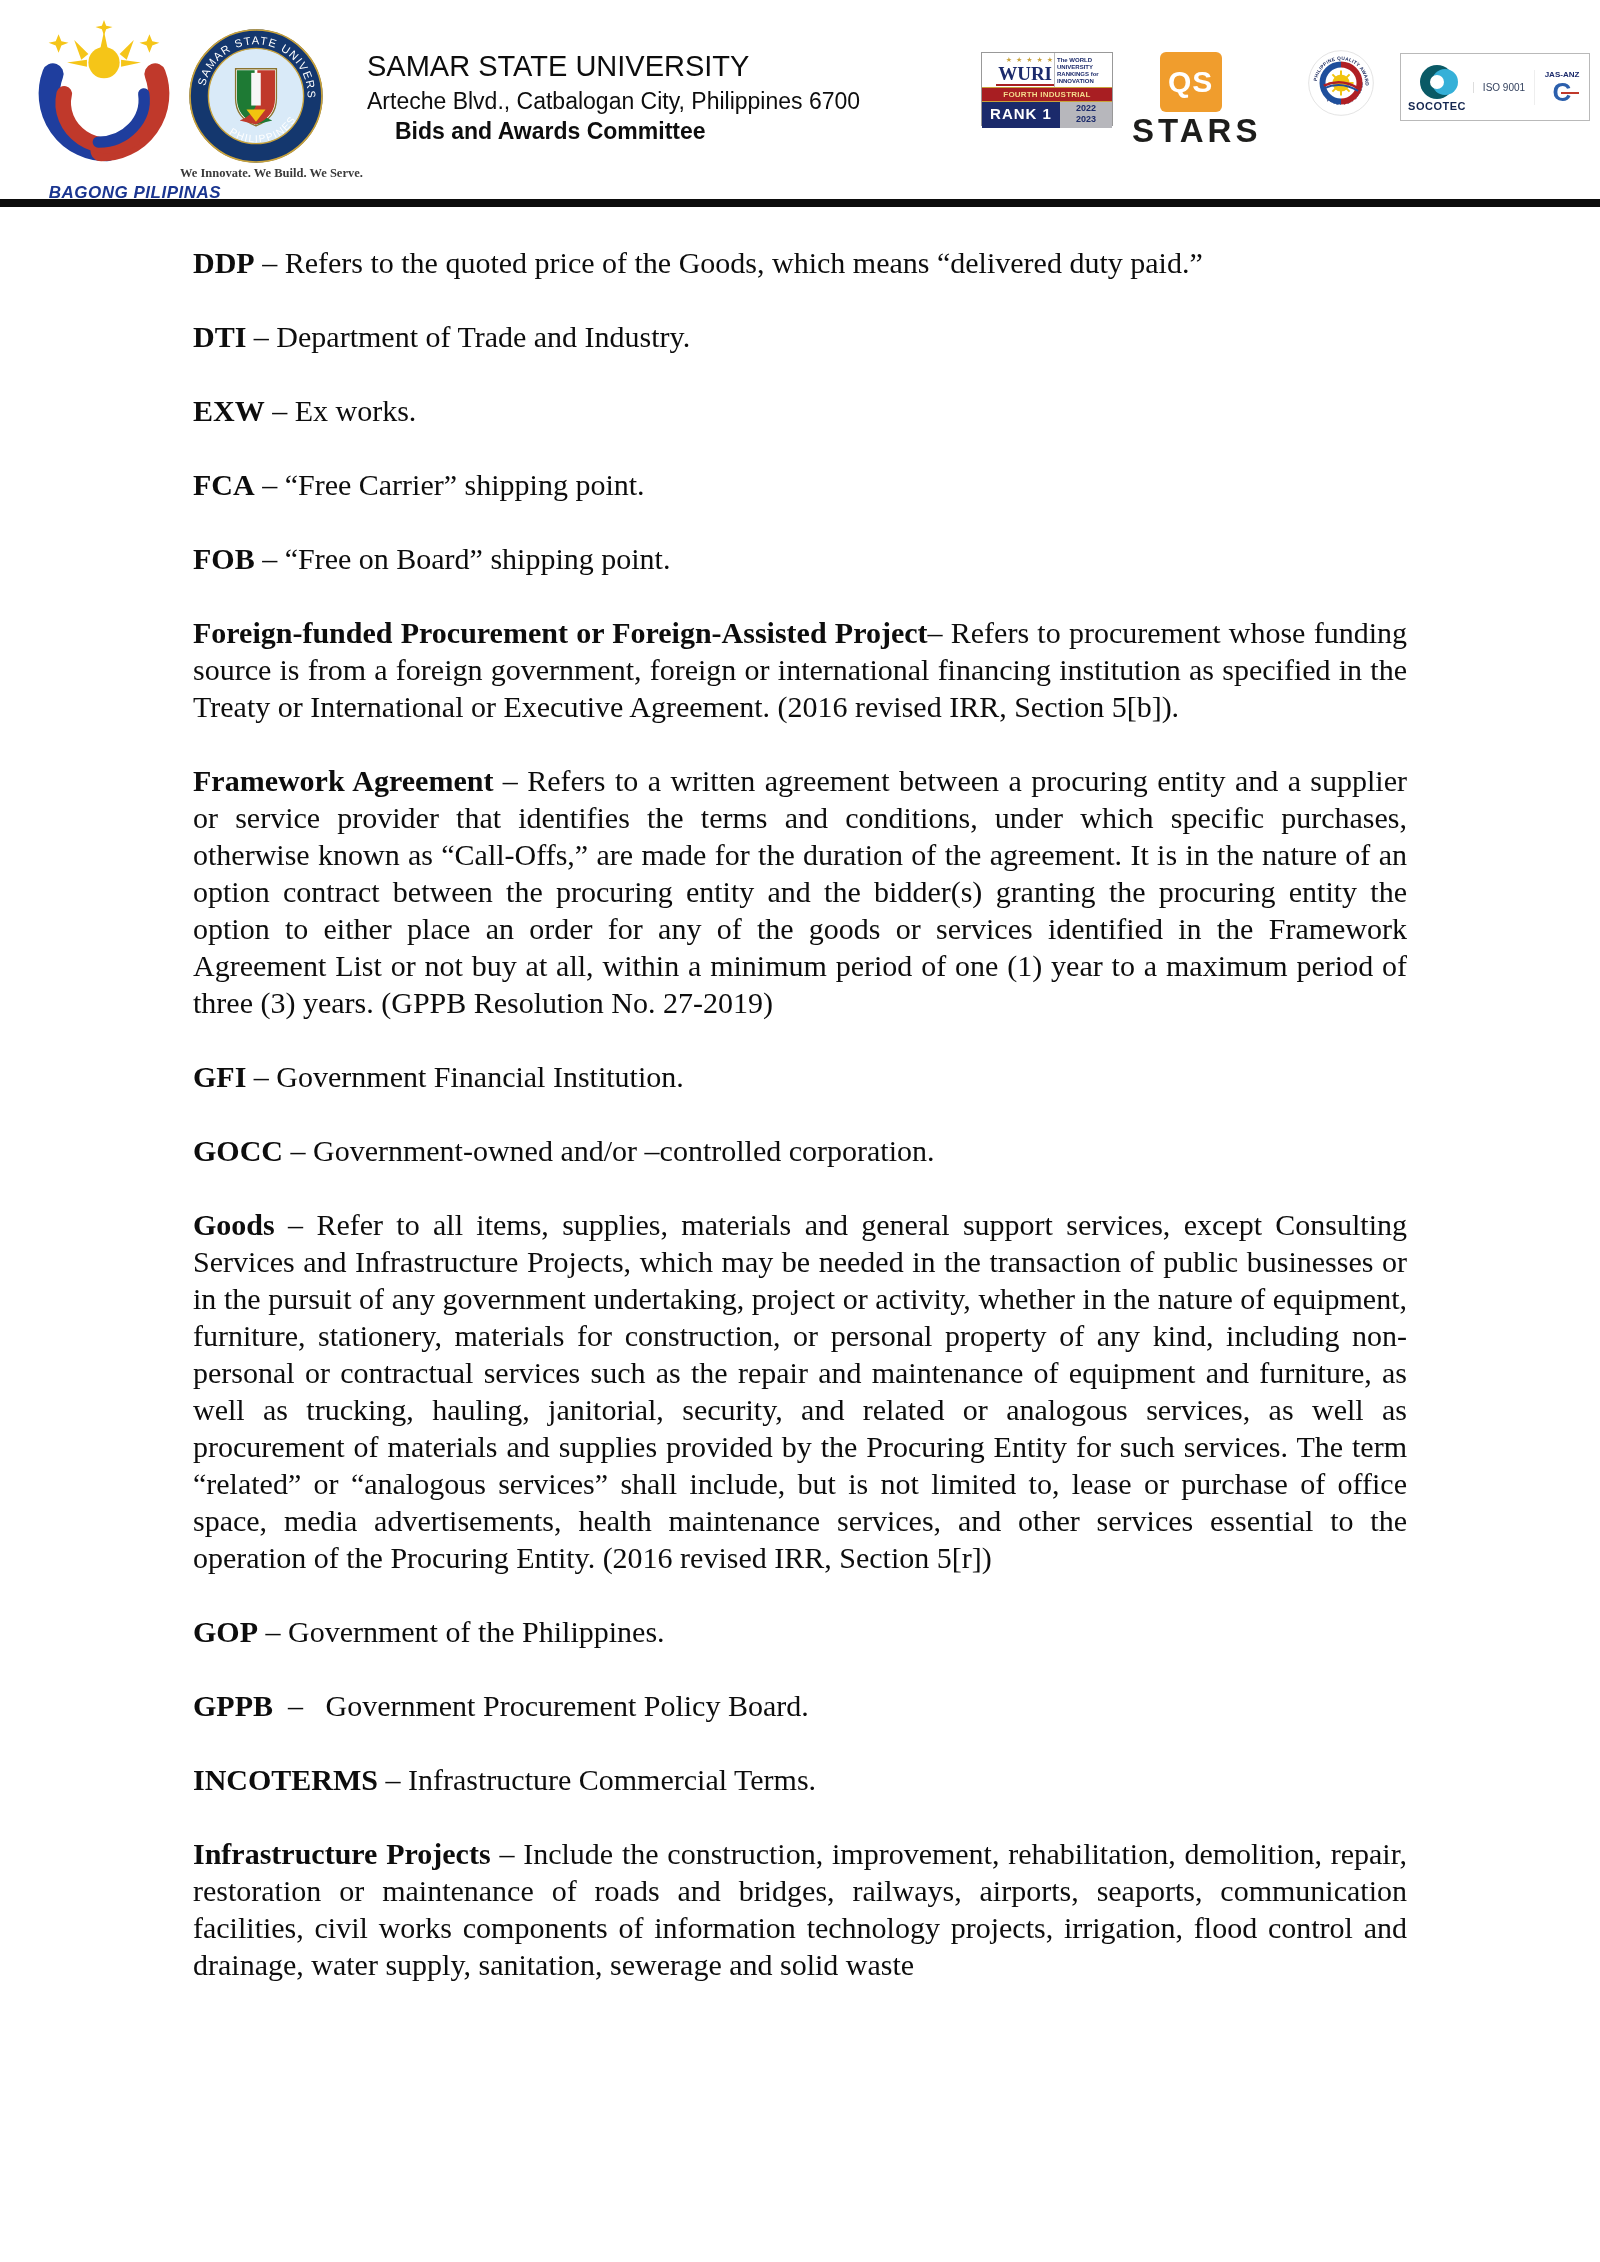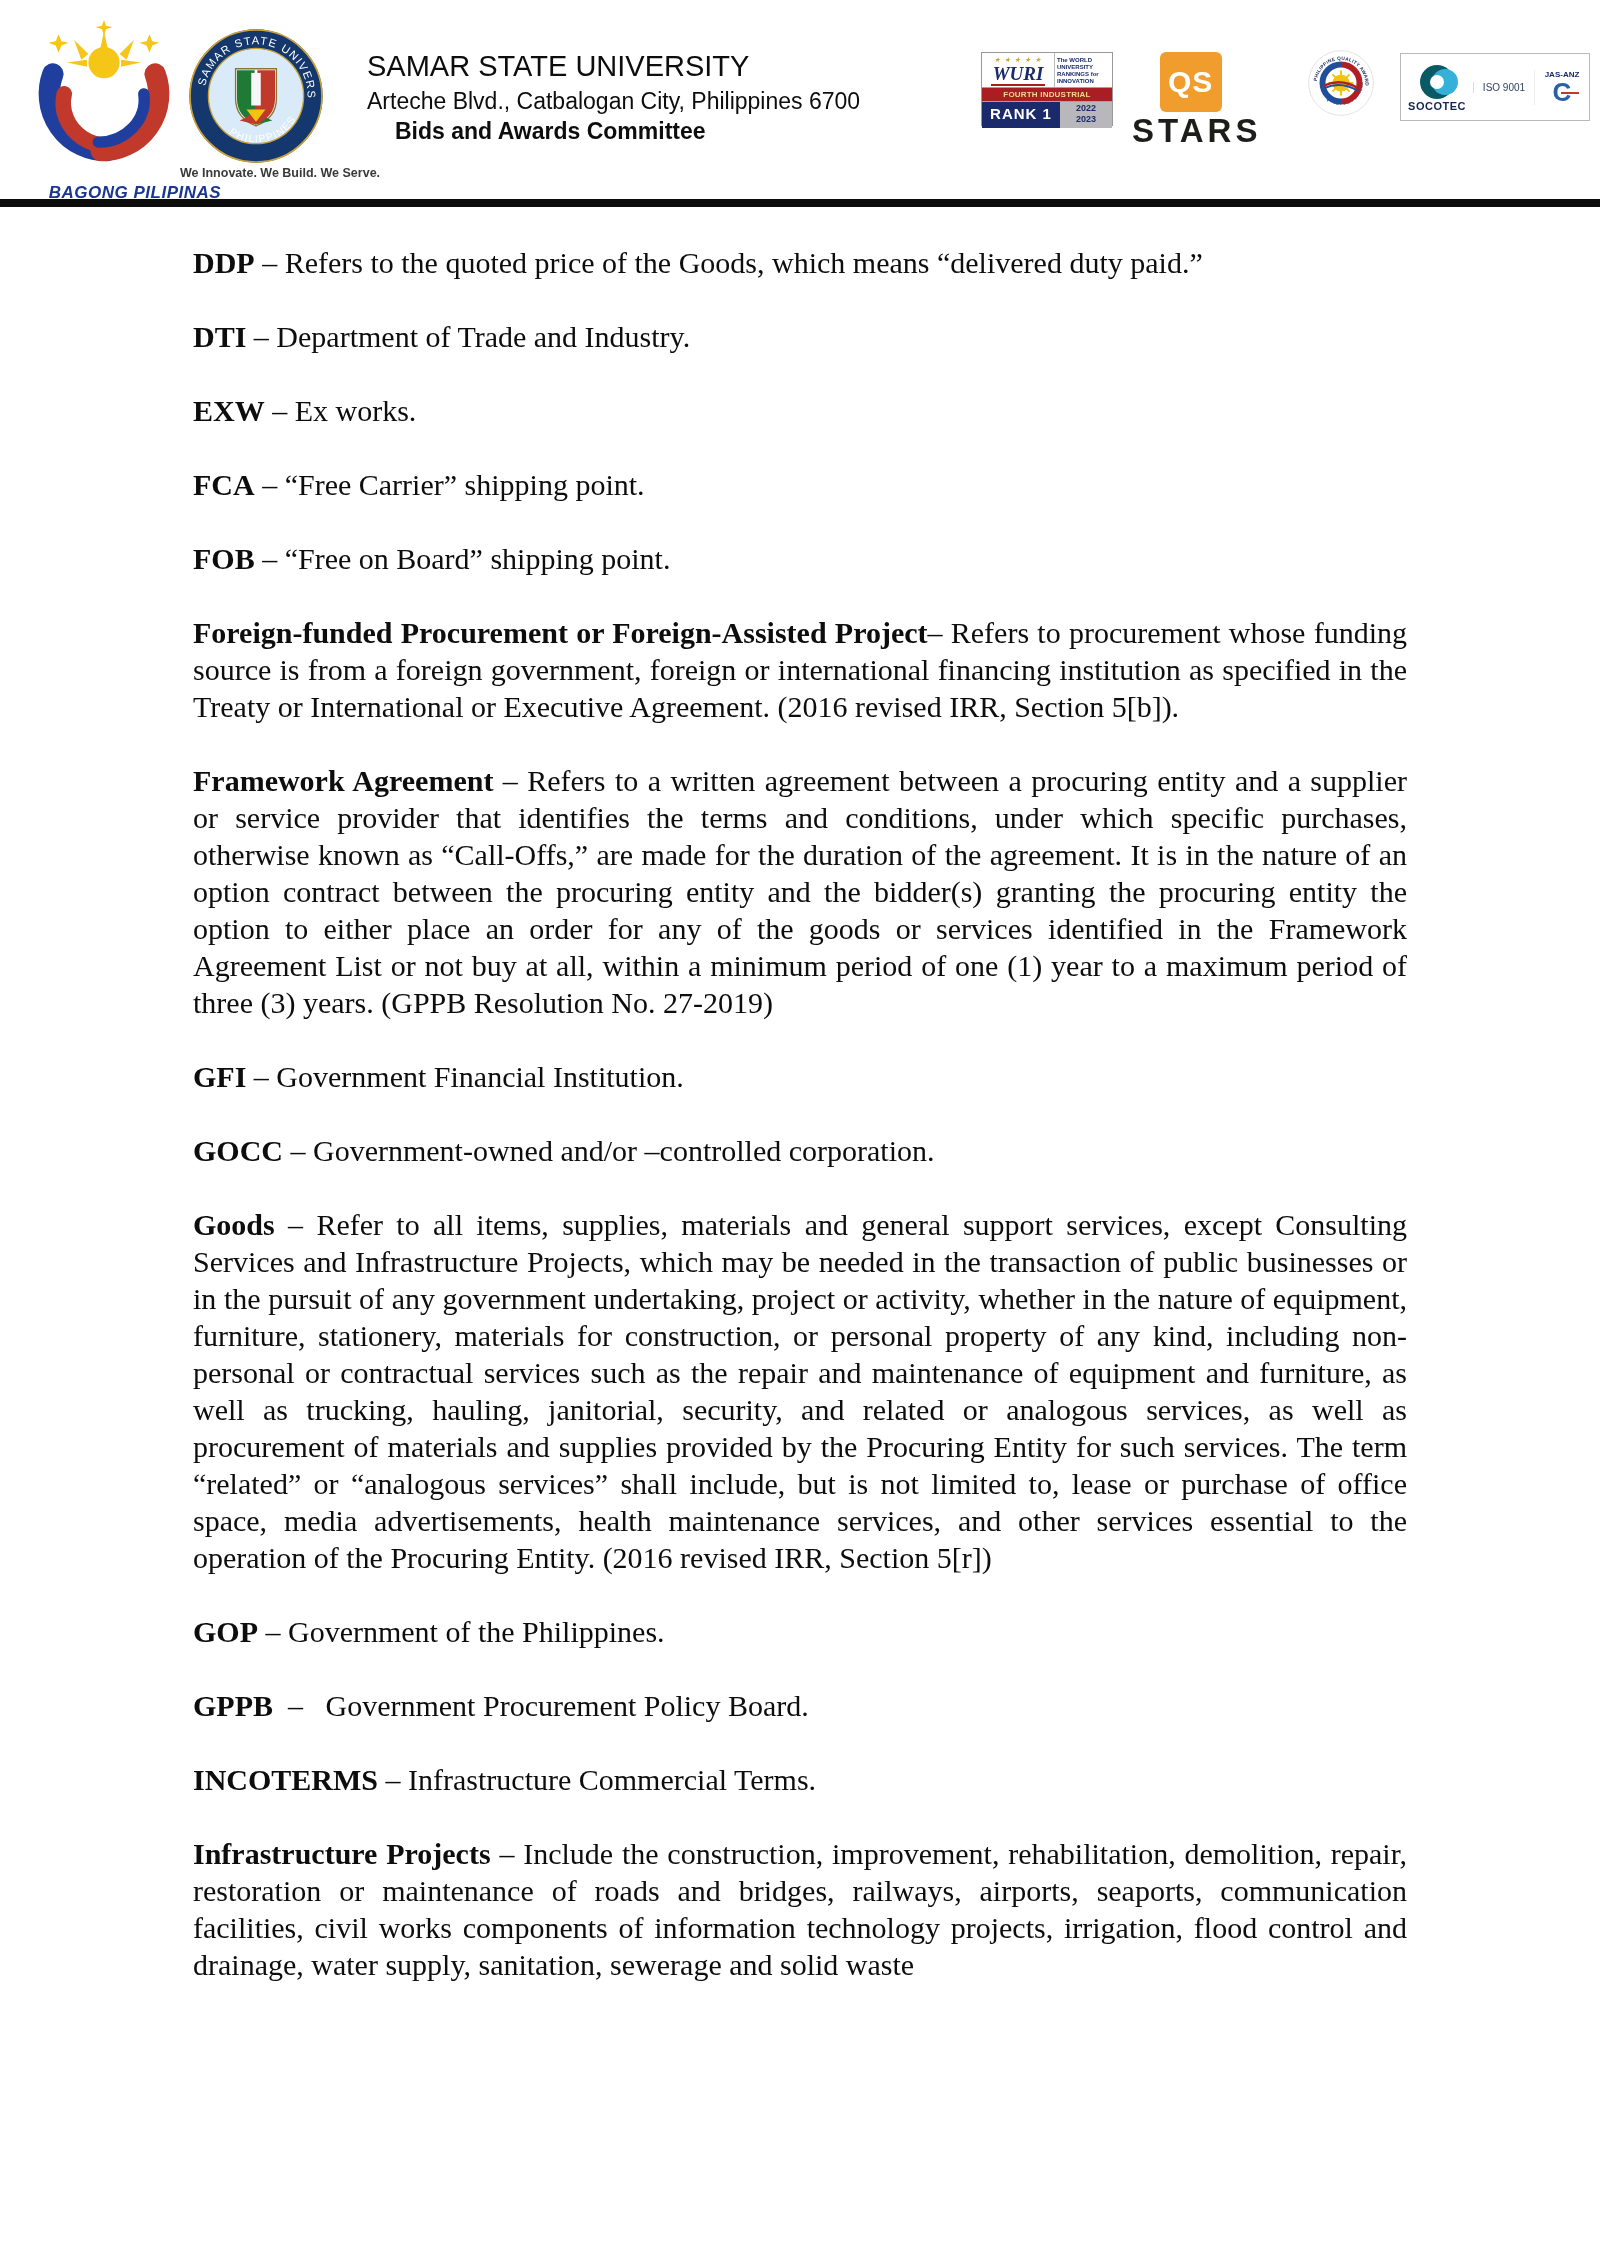--- a/index.html
+++ b/index.html
@@ -8,31 +8,31 @@
   
   .hdr{position:absolute;left:0;top:0;width:1600px;height:208px;}
   .hdr-rule{position:absolute;left:0;top:199px;width:1600px;height:8px;background:#0c0c0c;}
   .bp{position:absolute;left:30px;top:20px;width:148px;height:142px;}
   .bp svg{width:100%;height:100%;}
   .bp-cap{position:absolute;left:10px;top:163px;width:190px;text-align:center;
           font-family:"Liberation Sans",sans-serif;font-weight:bold;font-style:italic;
           font-size:17px;letter-spacing:.5px;color:#1b3690;}
   .seal{position:absolute;left:188px;top:28px;width:136px;height:136px;}
   .seal svg{width:100%;height:100%;}
-  .motto{position:absolute;left:180px;top:166px;width:160px;font-family:Liberation Sans, sans-serif;
+  .motto{position:absolute;left:180px;top:166px;width:160px;font-family:Liberation Serif, serif;
          font-size:12.5px;font-weight:bold;color:#3a3a3a;white-space:nowrap;}
   .univ{position:absolute;left:367px;top:48px;font-family:"Liberation Sans",sans-serif;color:#0d0d0d;}
   .univ-name{font-size:29px;line-height:36px;}
   .univ-addr{font-size:23px;line-height:30px;margin-top:2px;}
   .univ-comm{font-size:23px;line-height:30px;font-weight:bold;margin-left:28px;}
   
   .wuri{position:absolute;left:981px;top:52px;width:132px;height:74px;border:1px solid #999;
         background:#fff;font-family:"Liberation Sans",sans-serif;box-sizing:border-box;}
   .wuri-top{display:flex;height:34px;}
-  .wuri-left{width:72px;text-align:center;font-style:italic;}
+  .wuri-left{width:72px;text-align:right;}
   .wuri-stars{font-size:7px;color:#c9a23a;letter-spacing:1px;line-height:9px;margin-top:2px;}
   .wuri-name{font-family:"Liberation Serif",serif;font-size:19px;font-weight:bold;color:#1b2a6b;
              line-height:20px;border-bottom:2px solid #a81e22;display:inline-block;padding:0 2px;}
   .wuri-tag{flex:1;font-size:6px;line-height:7px;color:#1b2a6b;font-weight:bold;padding:4px 2px 0 2px;
             border-left:1px solid #bbb;}
   .wuri-band{height:13px;background:#a81e22;border-top:1px solid #c9a23a;border-bottom:1px solid #c9a23a;
              color:#f3d98b;font-size:8px;font-weight:bold;text-align:center;line-height:13px;letter-spacing:.2px;}
   .wuri-bottom{display:flex;height:26px;}
   .wuri-rank{width:78px;background:#1b2a6b;color:#fff;font-size:15px;font-weight:bold;
              text-align:center;line-height:24px;letter-spacing:1px;}

